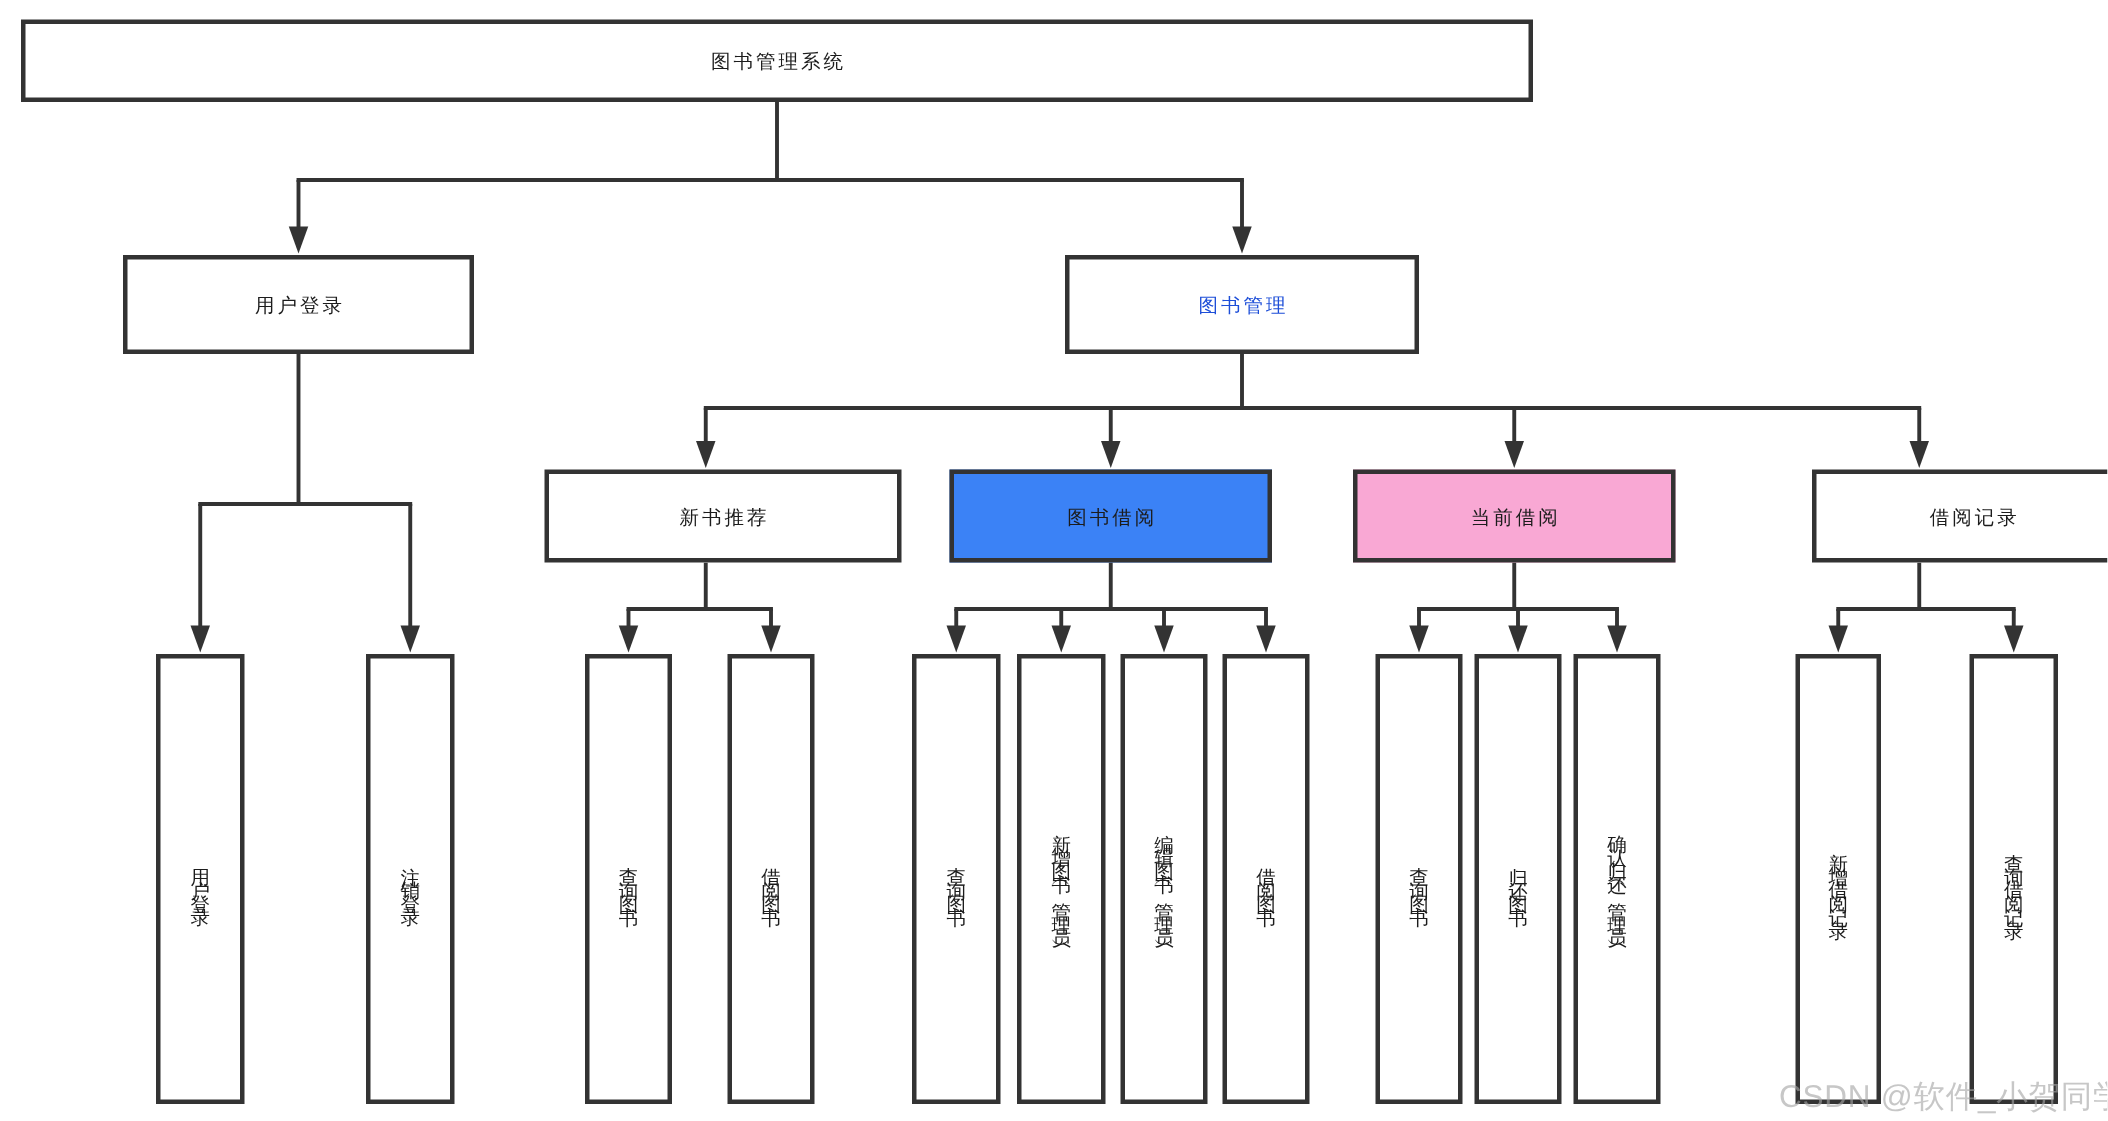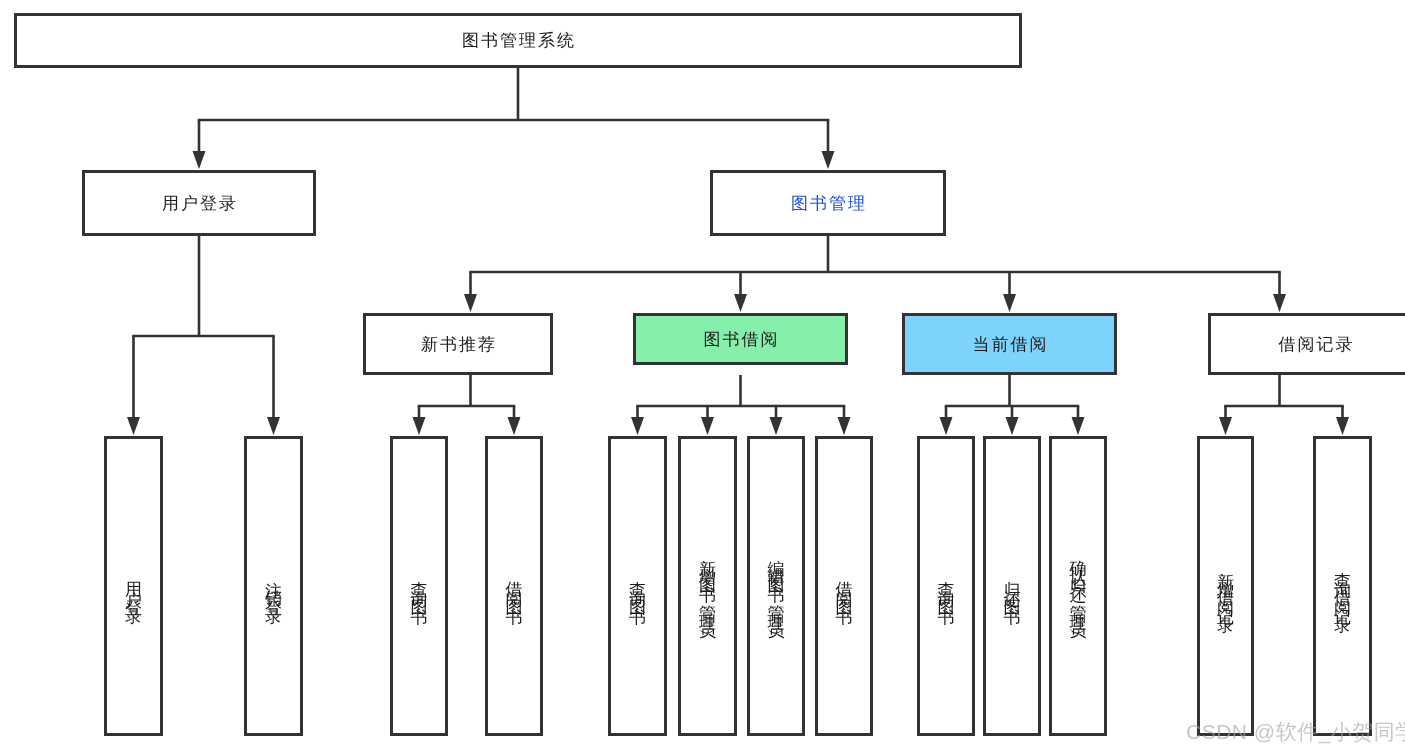--- a/index.html
+++ b/index.html
@@ -26,21 +26,21 @@
     box-sizing: border-box;
     background: #ffffff;
     border: 3px solid #333333;
     display: flex;
     align-items: center;
     justify-content: center;
     z-index: 2;
   }
   .node .label {
     color: #1c1c1c;
-    font-size: 17px;
+    font-size: 13px;
     line-height: 1;
     white-space: nowrap;
     font-family: Liberation Serif, serif;
   }
   .node.h .label {
     letter-spacing: 2px;
     text-indent: 2px;
   }
   .node.v .label {
     writing-mode: vertical-rl;
@@ -135,27 +135,27 @@
   <div id="nodes-layer">
       <div class="node h" style="left: 14px; top: 13px; width: 1008px; height: 55px; border-color: rgb(51, 51, 51); background: rgb(255, 255, 255);">
         <span class="label" style="color: rgb(28, 28, 28);">图书管理系统</span>
       </div>
       <div class="node h" style="left: 82px; top: 170px; width: 234px; height: 66px; border-color: rgb(51, 51, 51); background: rgb(255, 255, 255);">
         <span class="label" style="color: rgb(28, 28, 28);">用户登录</span>
       </div>
       <div class="node h" style="left: 710px; top: 170px; width: 236px; height: 66px; border-color: rgb(51, 51, 51); background: rgb(255, 255, 255);">
         <span class="label" style="color: #1d4ed8;">图书管理</span>
       </div>
-      <div class="node h" style="left: 363px; top: 313px; width: 190px; height: 62px; border-color: rgb(51, 51, 51); background: rgb(255, 255, 255); text-align: center;">
+      <div class="node h" style="left: 363px; top: 313px; width: 238px; height: 62px; border-color: rgb(51, 51, 51); background: rgb(255, 255, 255); text-align: center;">
         <span class="label" style="color: rgb(28, 28, 28);">新书推荐</span>
       </div>
-      <div class="node h" style="left: 633px; top: 313px; width: 215px; height: 52px; border-color: rgb(51, 51, 51); background: #86efac;">
+      <div class="node h" style="left: 633px; top: 313px; width: 215px; height: 62px; border-color: rgb(51, 51, 51); background: #3b82f6;">
         <span class="label" style="color: rgb(28, 28, 28);">图书借阅</span>
       </div>
-      <div class="node h" style="left: 902px; top: 313px; width: 215px; height: 62px; border-color: rgb(51, 51, 51); background: #7dd3fc;">
+      <div class="node h" style="left: 902px; top: 313px; width: 215px; height: 62px; border-color: rgb(51, 51, 51); background: #f9a8d4;">
         <span class="label" style="color: rgb(28, 28, 28);">当前借阅</span>
       </div>
       <div class="node h" style="left: 1172px; top: 313px; width: 215px; height: 62px; border-color: rgb(51, 51, 51); background: rgb(255, 255, 255); margin-left: 36px;">
         <span class="label" style="color: rgb(28, 28, 28);">借阅记录</span>
       </div>
       <div class="node v" style="left: 104px; top: 436px; width: 59px; height: 300px; border-color: rgb(51, 51, 51); background: rgb(255, 255, 255);">
         <span class="label" style="color: rgb(28, 28, 28);">用户登录</span>
       </div>
       <div class="node v" style="left: 244px; top: 436px; width: 59px; height: 300px; border-color: rgb(51, 51, 51); background: rgb(255, 255, 255);">
         <span class="label" style="color: rgb(28, 28, 28);">注销登录</span>

